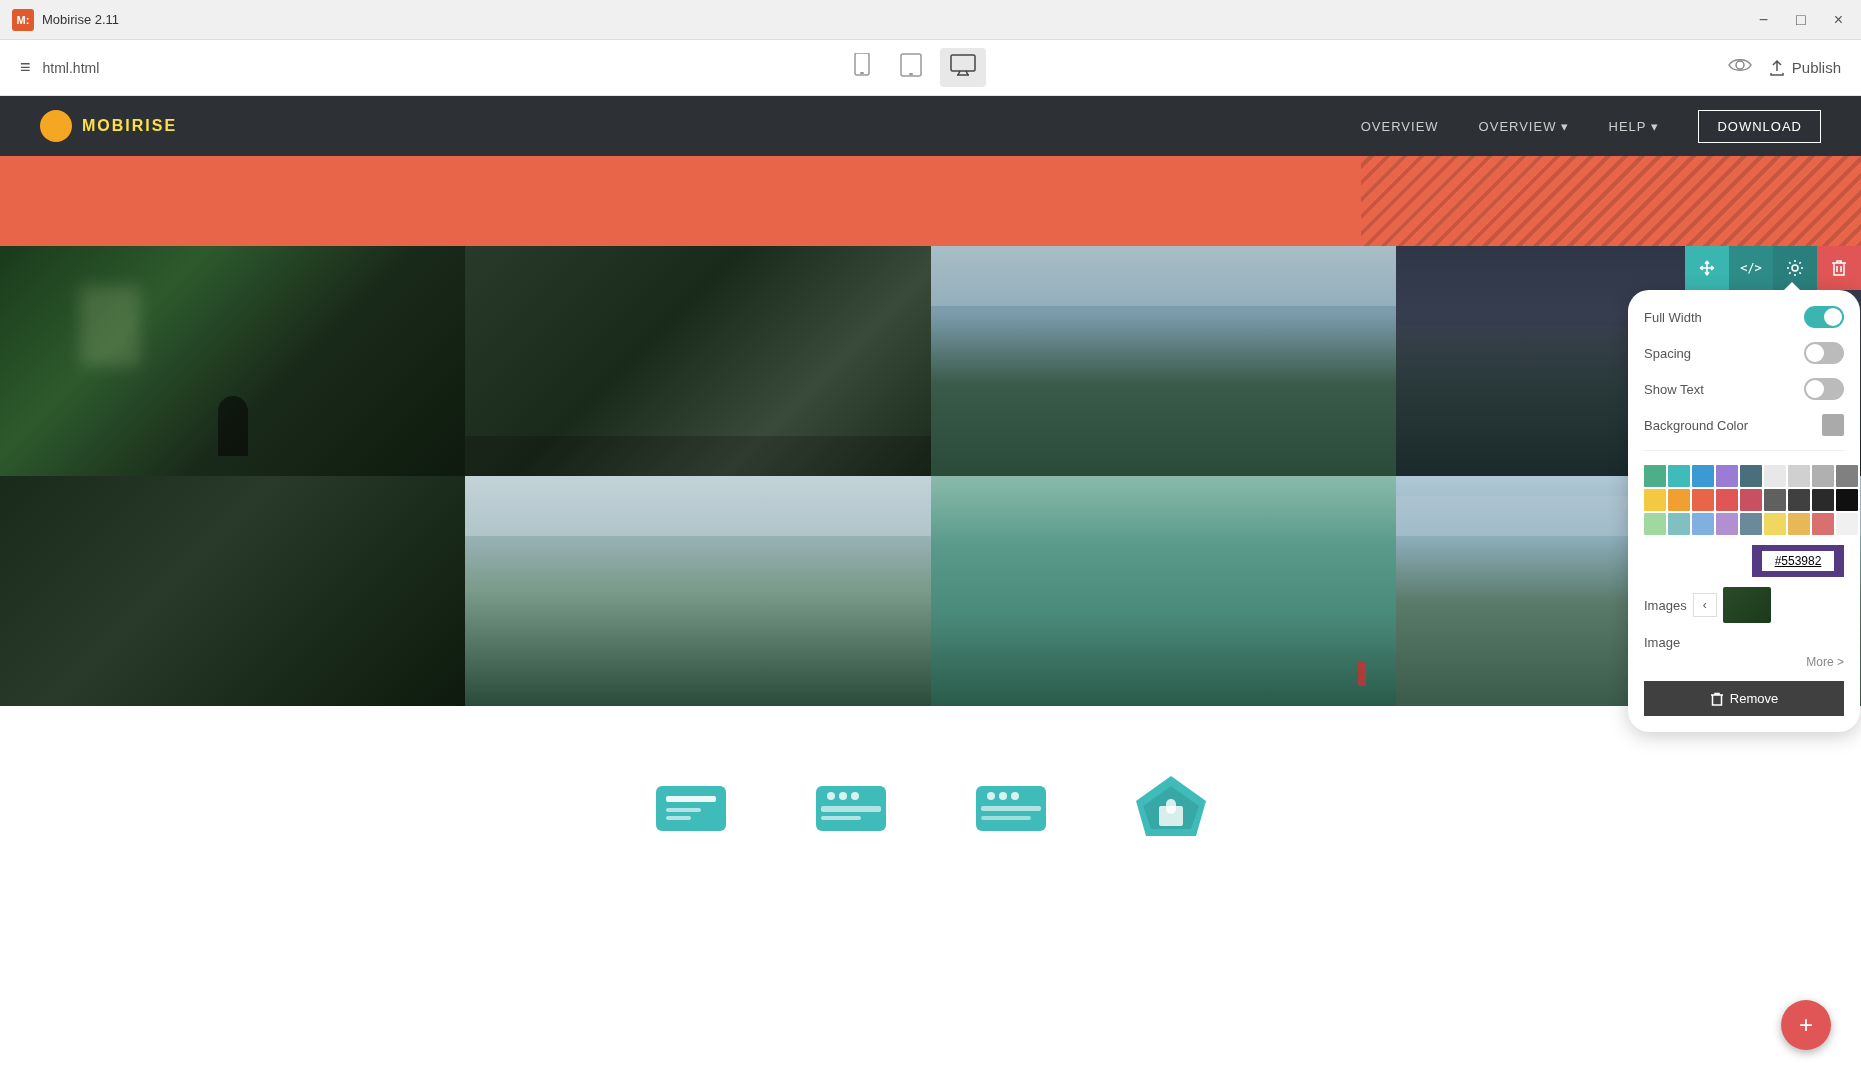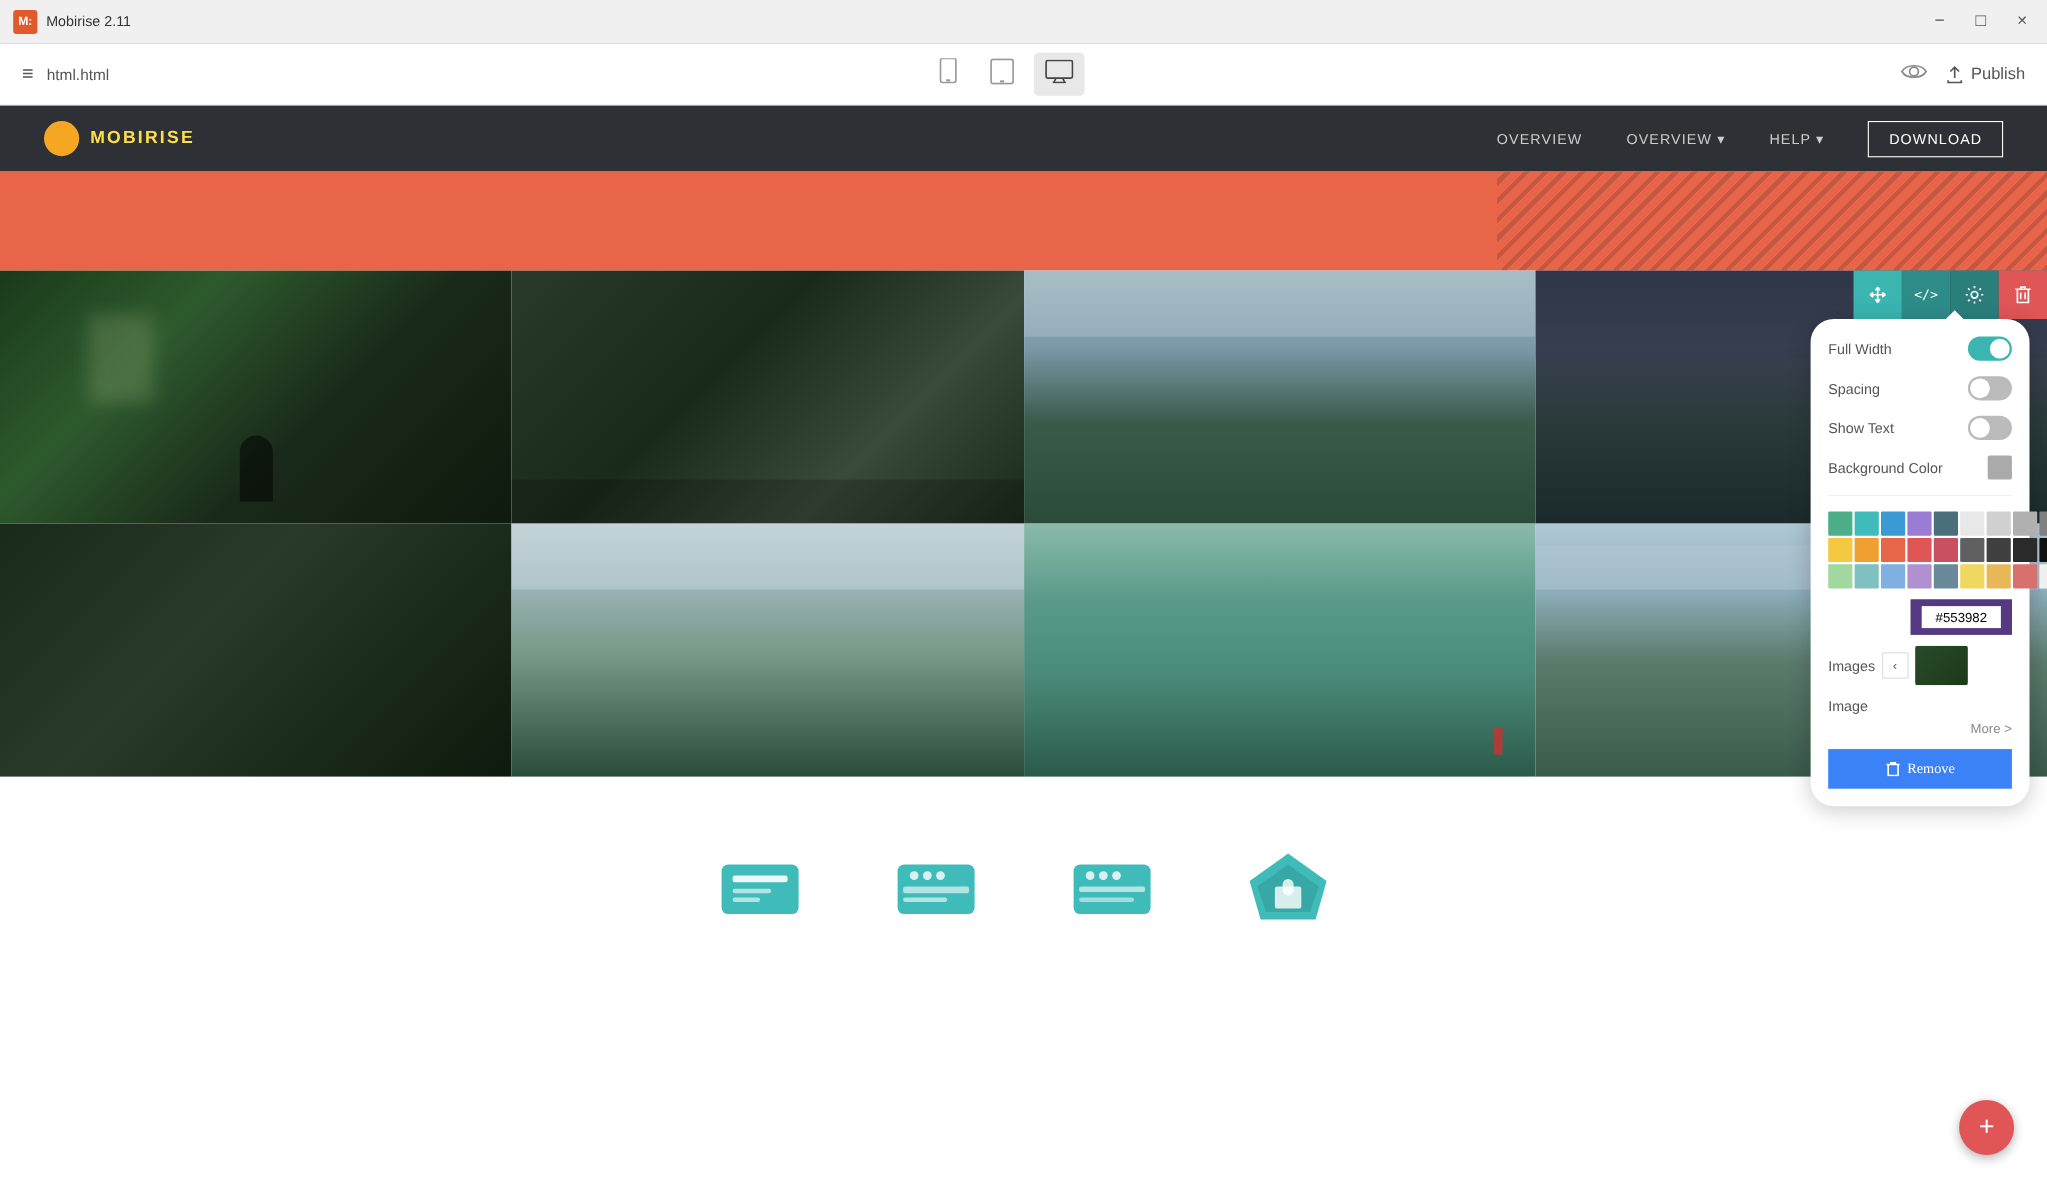--- a/index.html
+++ b/index.html
@@ -96,21 +96,21 @@
       width: 44px; height: 44px; display: flex; align-items: center; justify-content: center;
       cursor: pointer; border: none; font-size: 16px; color: white;
     }
     .gtb-move { background: #3ab5b0; }
     .gtb-code { background: #2e8c88; }
     .gtb-settings { background: #2a7f7c; }
     .gtb-delete { background: #e05555; }
 
     
     .settings-panel {
-      position: absolute; top: 44px; right: 16px; width: 199px;
+      position: absolute; top: 44px; right: 1px; width: 232px;
       background: white; box-shadow: 0 4px 20px rgba(0,0,0,0.2);
       z-index: 20; padding: 16px; border-radius: 21px;
     }
     .settings-row {
       display: flex; align-items: center; justify-content: space-between;
       margin-bottom: 14px;
     }
     .settings-label { font-size: 13px; color: #555; }
     .toggle {
       width: 40px; height: 22px; border-radius: 11px; position: relative; cursor: pointer;
@@ -149,22 +149,22 @@
     .img-thumb-forest { background: linear-gradient(135deg, #2a4a2a, #1a3a1a); }
     .img-arrow-btn {
       background: none; border: 1px solid #ddd; width: 24px; height: 24px;
       cursor: pointer; display: flex; align-items: center; justify-content: center; font-size: 12px; color: #555;
     }
     .image-label { font-size: 13px; color: #555; margin-top: 4px; }
     .more-link { text-align: right; font-size: 12px; color: #888; cursor: pointer; margin-top: 4px; }
 
     .remove-btn {
       display: flex; align-items: center; justify-content: center; gap: 6px;
-      background: #3b82f6; color: white; border: none; padding: 10px 20px;
-      cursor: pointer; font-size: 13px; margin-top: 12px; width: 100%; font-family: Liberation Serif, serif;
+      background: #404040; color: white; border: none; padding: 10px 20px;
+      cursor: pointer; font-size: 13px; margin-top: 12px; width: 100%;
     }
 
     
     .bottom-section {
       background: #fff; min-height: 200px; display: flex; align-items: center;
       justify-content: center; gap: 80px; padding: 40px;
     }
     .feature-icon {
       width: 80px; height: 60px; display: flex; align-items: center; justify-content: center;
     }
@@ -353,21 +353,21 @@
         <div class="color-swatch" style="background:#80b0e0;"></div>
         <div class="color-swatch" style="background:#b090d0;"></div>
         <div class="color-swatch" style="background:#6a8a9a;"></div>
         <div class="color-swatch" style="background:#f0d860;"></div>
         <div class="color-swatch" style="background:#e8b858;"></div>
         <div class="color-swatch" style="background:#d87070;"></div>
         <div class="color-swatch" style="background:#f0f0f0;"></div>
       </div>
 
       <div class="color-input-row">
-        <div style="background:#553982;border:2px solid #553982;padding:4px 8px;display:flex;align-items:flex-end;">
+        <div style="background:#553982;border:2px solid #553982;padding:4px 8px;display:flex;align-items:flex-end;text-decoration:underline;">
           <input class="color-hex-input" type="text" value="#553982" style="border: none; background: white; width: 72px; text-align: center; font-size: 12px;">
         </div>
       </div>
 
       <div class="images-row">
         <span class="settings-label">Images</span>
         <button class="img-arrow-btn">‹</button>
         <div class="images-thumb">
           <div class="images-thumb-inner img-thumb-forest"></div>
         </div>

